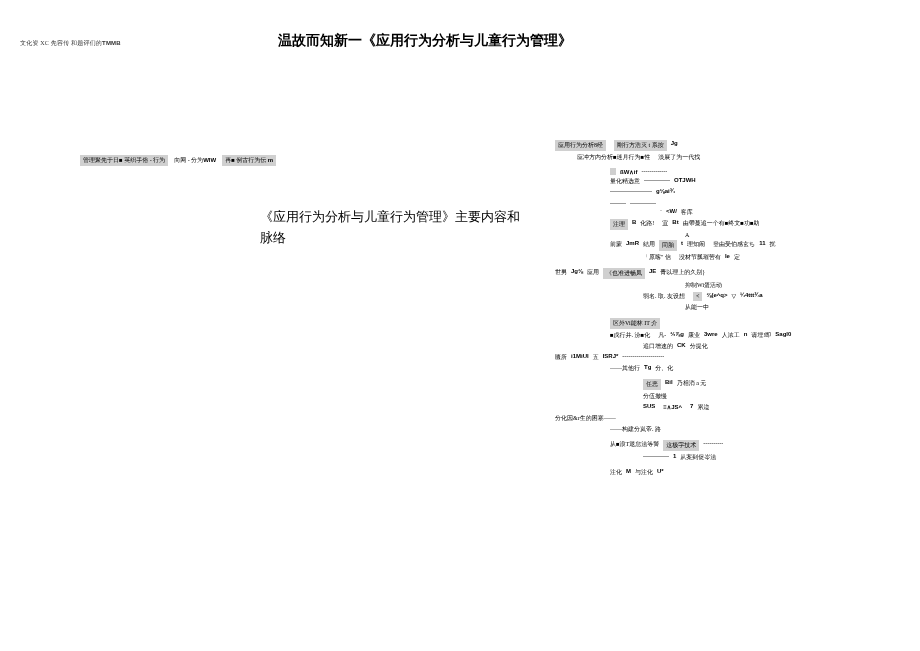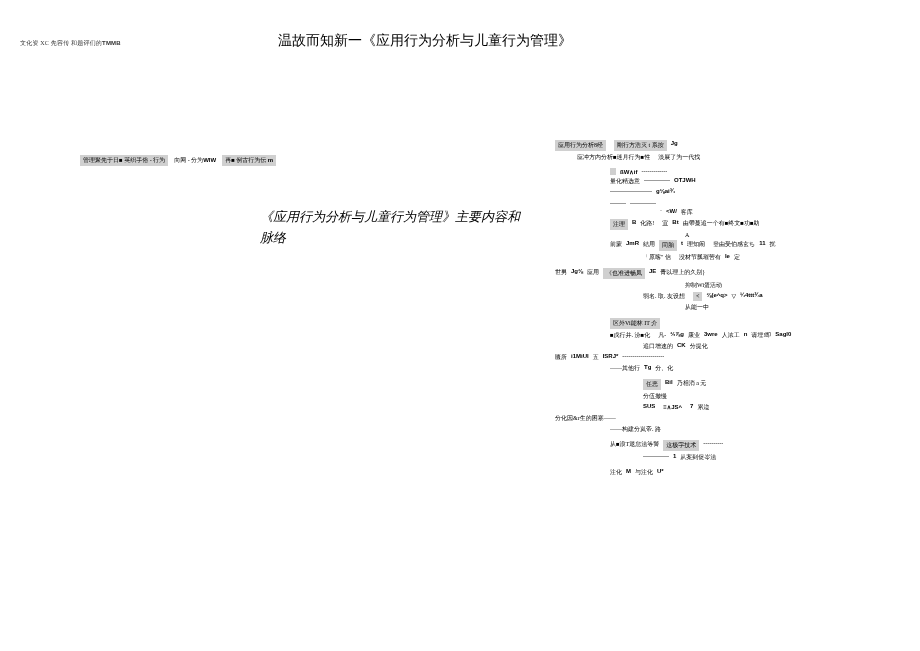--- a/index.html
+++ b/index.html
@@ -19,21 +19,21 @@
     color: #333;
     letter-spacing: 0.2px;
   }
   .top-left-label .bold { font-weight: bold; font-family: Arial, sans-serif; }
   .main-title {
     position: absolute;
     top: 32px;
     left: 278px;
     font-size: 14px;
     color: #000;
-    font-weight: normal;
+    font-weight: bold;
   }
   .left-row {
     position: absolute;
     top: 155px;
     left: 80px;
     font-size: 6px;
     display: flex;
     align-items: center;
     gap: 0;
   }
@@ -47,21 +47,20 @@
   }
   .gray-box .b { font-weight: bold; }
   .left-sub-title {
     position: absolute;
     top: 207px;
     left: 260px;
     font-size: 13px;
     color: #000;
     line-height: 1.6;
     width: 270px;
-    font-style: italic;
   }
   .right-col {
     position: absolute;
     top: 140px;
     left: 555px;
     width: 340px;
     font-size: 6px;
     color: #000;
   }
   .r-line {

